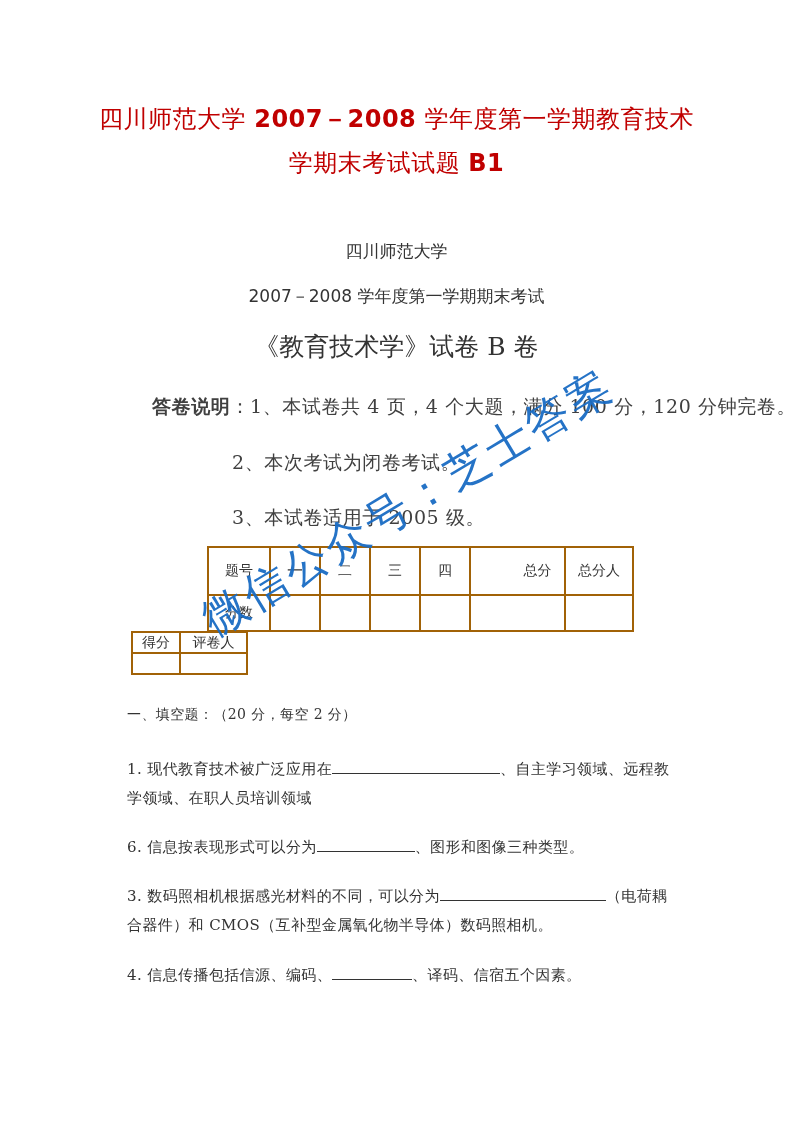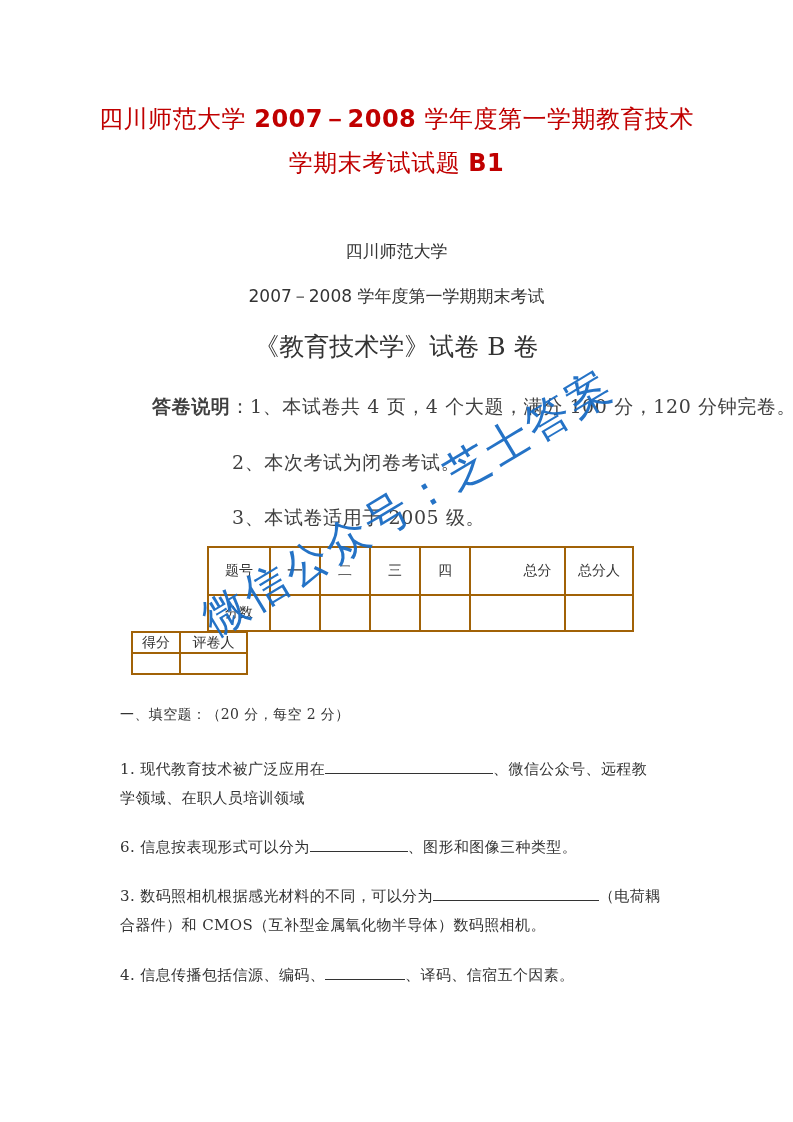--- a/index.html
+++ b/index.html
@@ -46,21 +46,21 @@
       font-size: 14px;
       color: #333;
     }
     table.grid td {
       border: 2px solid #a16207;
       text-align: center;
       padding: 0;
     }
     .q-text {
       position: absolute;
-      left: 120px;
+      left: 127px;
       font-size: 15px;
       white-space: nowrap;
       color: #333;
       letter-spacing: 0.4px;
     }
     .blank {
       display: inline-block;
       border-bottom: 1px solid #333;
       height: 14px;
       vertical-align: baseline;
@@ -132,21 +132,21 @@
   <tr style="height:21px;">
     <td></td>
     <td></td>
   </tr>
 </tbody>
   </table>
 
 <div class="q-text" style="top:706px; font-size:14px;">一、填空题：（20 分，每空 2 分）</div>
 
 <div class="q-text" style="top:759px;">
-  <span>1. 现代教育技术被广泛应用在</span><span class="blank" style="width:168px;"></span><span>、微信公众号、远程教</span>
+  <span>1. 现代教育技术被广泛应用在</span><span class="blank" style="width:168px;"></span><span>、自主学习领域、远程教</span>
 </div>
 <div class="q-text" style="top:789px;">学领域、在职人员培训领域</div>
 
 <div class="q-text" style="top:837px;">
   <span>6. 信息按表现形式可以分为</span><span class="blank" style="width:98px;"></span><span>、图形和图像三种类型。</span>
 </div>
 
 <div class="q-text" style="top:886px;">
   <span>3. 数码照相机根据感光材料的不同，可以分为</span><span class="blank" style="width:166px;"></span><span>（电荷耦</span>
 </div>

